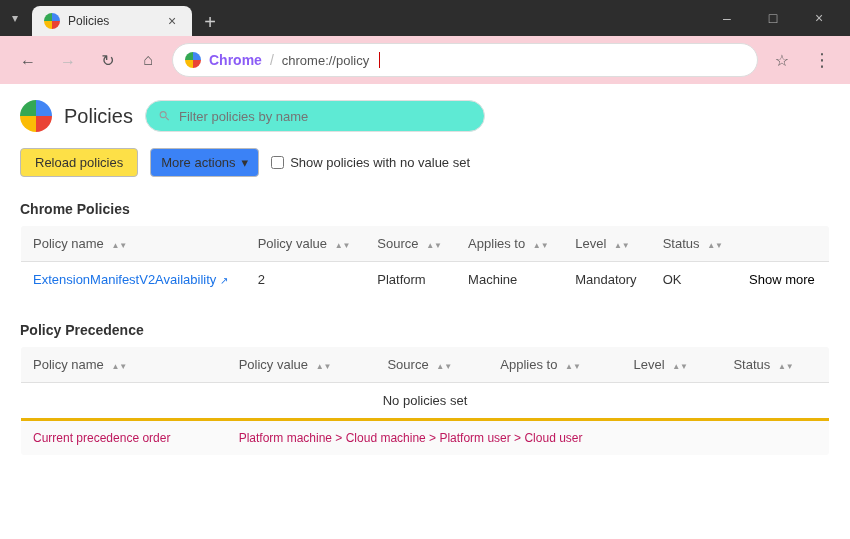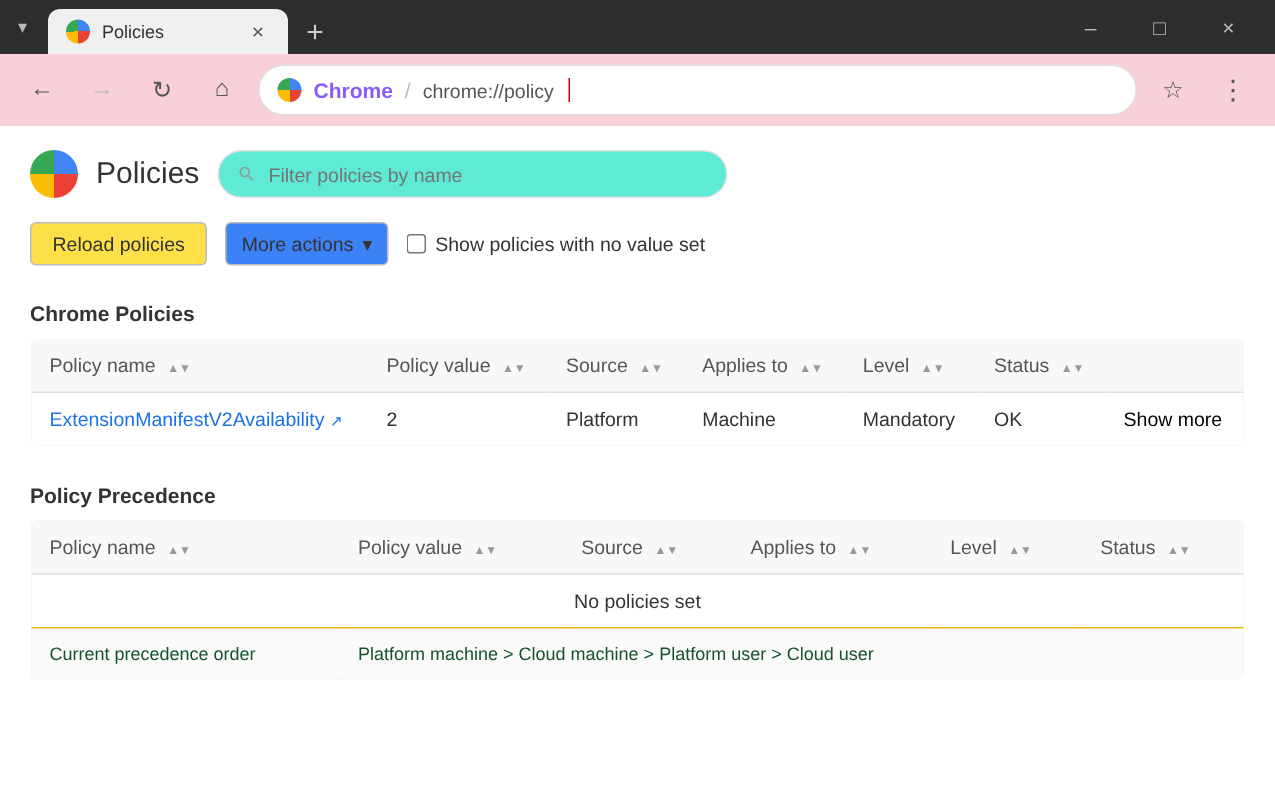--- a/index.html
+++ b/index.html
@@ -249,21 +249,21 @@
       flex-direction: column;
       margin-left: 4px;
       font-size: 8px;
       line-height: 1;
       color: #999;
     }
     .policy-table td {
       padding: 10px 12px;
       font-size: 13px;
       color: #333;
-      border-bottom: 1px solid #eab308;
+      border-bottom: 3px solid #eab308;
     }
     .policy-table tr:last-child td { border-bottom: none; }
     .policy-link {
       color: #1a73e8;
       text-decoration: none;
       font-size: 13px;
     }
     .show-more {
       color: #000000;
       text-decoration: none;
@@ -271,21 +271,21 @@
       cursor: pointer;
     }
     .no-policies {
       text-align: center;
       color: #555;
       padding: 16px;
       font-size: 13px;
     }
     .precedence-row td {
       font-size: 12px;
-      color: #14532d;
+      color: #be185d;
       background: #fafafa;
     }
   </style>
 </head>
 <body>
 
 <div class="title-bar">
   <div class="title-bar-controls">
 
     <div class="win-btn" style="color:#bbb; font-size:12px;">▾</div>

